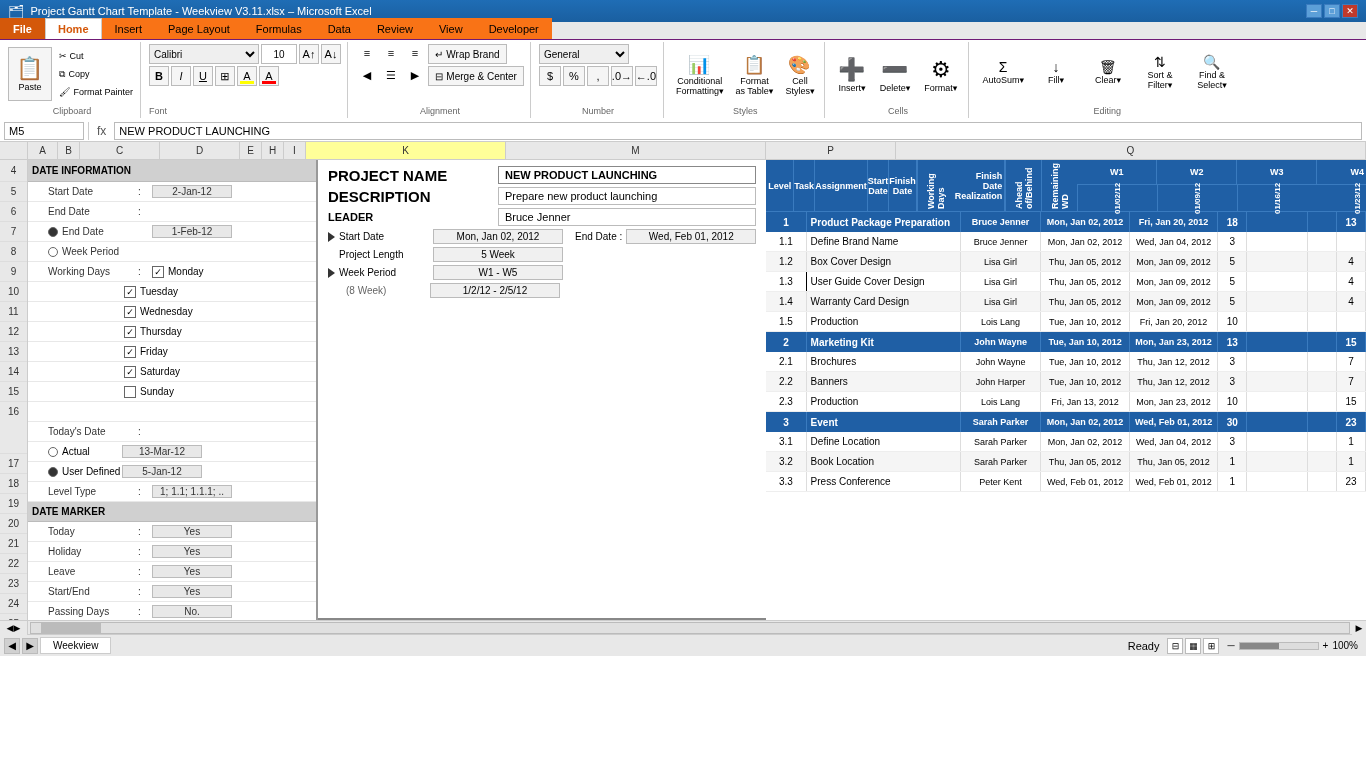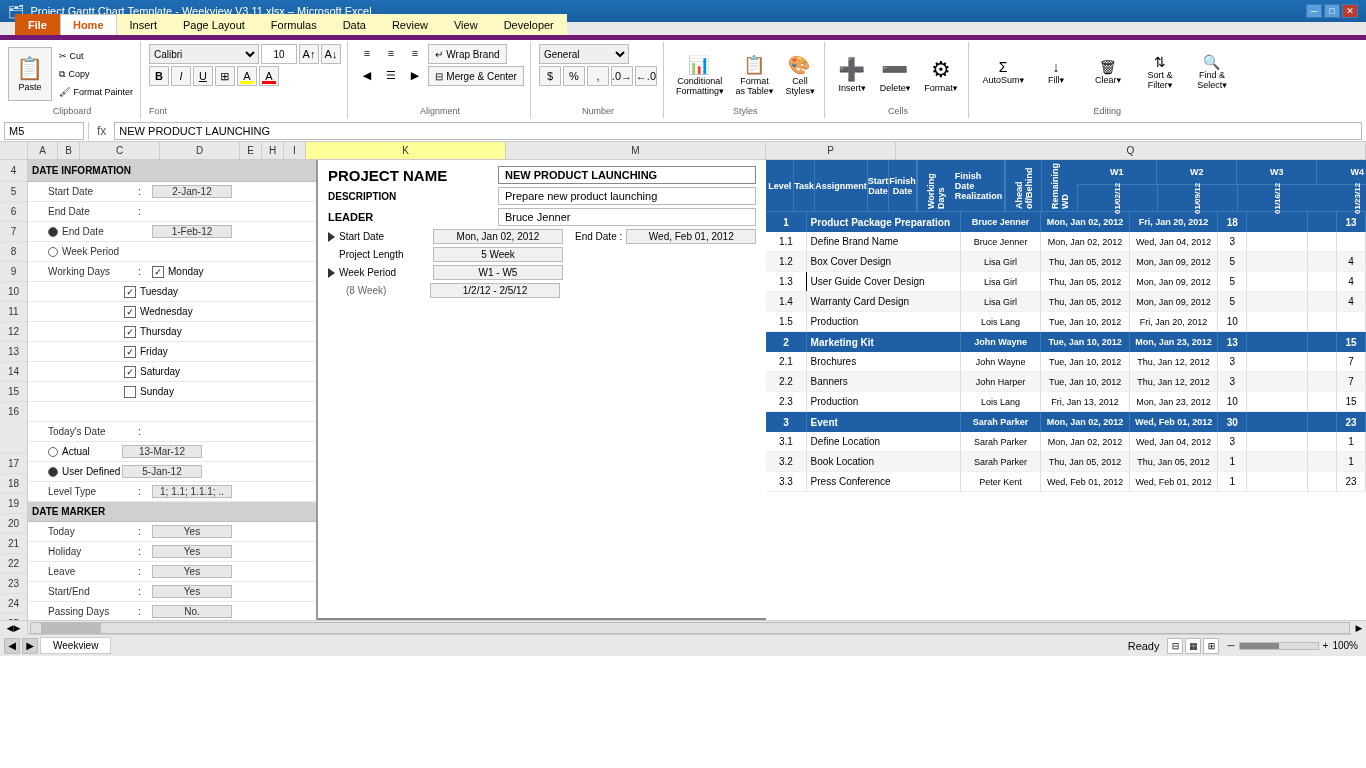--- a/index.html
+++ b/index.html
@@ -12,22 +12,22 @@
       height: 22px;
       display: flex;
       align-items: center;
       justify-content: space-between;
       padding: 0 8px;
       font-size: 11px;
     }
     .title-bar-controls { display: flex; gap: 2px; }
     .title-btn { width: 16px; height: 14px; background: #5c9fd8; border: 1px solid #3a7bbf; color: white; font-size: 9px; display: flex; align-items: center; justify-content: center; cursor: pointer; }
     .title-btn.close { background: #c0392b; }
-    .ribbon-tabs { background: #e8e8e8; display: flex; height: 18px; align-items: flex-end; border-bottom: 5px solid #701a75; padding-left: 15px; }
-    .ribbon-tab { padding: 4px 12px; font-size: 11px; cursor: pointer; background: #fef9c3; border: 1px solid transparent; border-bottom: none; }
+    .ribbon-tabs { background: #e8e8e8; display: flex; height: 18px; align-items: flex-end; border-bottom: 1px solid #701a75; }
+    .ribbon-tab { padding: 4px 12px; font-size: 11px; cursor: pointer; background: #f97316; border: 1px solid transparent; border-bottom: none; }
     .ribbon-tab.active { background: #fff; border-color: #ccc; border-bottom-color: #fff; color: #d4580a; font-weight: bold; }
     .ribbon-content { display: flex; padding: 2px 4px; height: 86px; align-items: stretch; gap: 2px; }
 
     
     .formula-bar { display: flex; align-items: center; height: 22px; border-bottom: 1px solid #ccc; background: #fff; padding: 0 4px; gap: 4px; }
     .name-box { width: 80px; border: 1px solid #bbb; height: 18px; padding: 0 4px; font-size: 11px; }
     .formula-sep { width: 1px; height: 18px; background: #ccc; }
     .formula-input { flex: 1; border: 1px solid #bbb; height: 18px; padding: 0 4px; font-size: 11px; }
 
     
@@ -429,21 +429,21 @@
   <div style="flex:1;overflow:hidden;display:flex;flex-direction:row;">
 
     <div style="padding:6px 10px;border-bottom:2px solid #888;background:#fff;">
 
       <div style="display:flex;align-items:center;gap:10px;margin-bottom:3px;">
         <span style="font-size:15px;font-weight:bold;min-width:160px;">PROJECT NAME</span>
         <input style="flex: 1 1 0%; border: 1px solid rgb(136, 136, 136); padding: 2px 6px; font-size: 11px; font-weight: bold; background: rgb(255, 255, 255);" value="NEW PRODUCT LAUNCHING">
       </div>
 
       <div style="display:flex;align-items:center;gap:10px;margin-bottom:3px;">
-        <span style="font-size:10px;font-weight:bold;min-width:160px;">DESCRIPTION</span>
+        <span style="font-size:15px;font-weight:bold;min-width:160px;">DESCRIPTION</span>
         <input style="flex: 1 1 0%; border: 1px solid rgb(187, 187, 187); padding: 2px 6px; font-size: 11px; background: rgb(255, 255, 255);" value="Prepare new product launching">
       </div>
 
       <div style="display:flex;align-items:center;gap:10px;margin-bottom:3px;">
         <span style="font-size:11px;font-weight:bold;min-width:160px;">LEADER</span>
         <input style="flex: 1 1 0%; border: 1px solid rgb(187, 187, 187); padding: 2px 6px; font-size: 11px; background: rgb(255, 255, 255);" value="Bruce Jenner">
       </div>
 
       <div style="display:flex;gap:8px;align-items:center;">
         <div style="display:flex;flex-direction:column;gap:3px;min-width:320px;">
@@ -474,21 +474,21 @@
 
     <div style="flex:1;overflow:hidden;display:flex;flex-direction:column;">
 
       <div style="display:flex;background:#1f5fa5;color:white;font-size:9px;font-weight:bold;height:52px;border-bottom:1px solid #3a7bbf;flex-shrink:0;">
         <div style="width:50px;border-right:1px solid #3a7bbf;display:flex;align-items:center;justify-content:center;text-align:center;padding:2px;">Level</div>
         <div style="width:190px;border-right:1px solid #3a7bbf;display:flex;align-items:center;justify-content:center;text-align:center;">Task</div>
         <div style="width:100px;border-right:1px solid #3a7bbf;display:flex;align-items:center;justify-content:center;text-align:center;">Assignment</div>
         <div style="width:110px;border-right:1px solid #3a7bbf;display:flex;align-items:center;justify-content:center;text-align:center;">Start Date</div>
         <div style="width:110px;border-right:1px solid #3a7bbf;display:flex;align-items:center;justify-content:center;text-align:center;">Finish Date</div>
         <div style="width:36px;border-right:1px solid #3a7bbf;display:flex;align-items:center;justify-content:center;padding:2px;writing-mode:vertical-rl;transform:rotate(180deg);">Working Days</div>
-        <div style="width:75px;border-right:1px solid #3a7bbf;display:flex;align-items:center;justify-content:center;text-align:left;padding:2px;">Finish Date Realization</div>
+        <div style="width:75px;border-right:1px solid #3a7bbf;display:flex;align-items:center;justify-content:center;text-align:right;padding:2px;">Finish Date Realization</div>
         <div style="width:36px;border-right:1px solid #3a7bbf;display:flex;align-items:center;justify-content:center;writing-mode:vertical-rl;transform:rotate(180deg);padding:2px;">Ahead of/Behind</div>
         <div style="width:36px;border-right:1px solid #3a7bbf;display:flex;align-items:center;justify-content:center;writing-mode:vertical-rl;transform:rotate(180deg);padding:2px;">Remaining WD</div>
 
         <div style="flex:1;display:flex;flex-direction:column;border-right:1px solid #3a7bbf;">
           <div style="display:flex;height:26px;border-bottom:1px solid #3a7bbf;">
             <div style="width:80px;border-right:1px solid #3a7bbf;display:flex;align-items:center;justify-content:center;font-size:9px;">W1</div>
             <div style="width:80px;border-right:1px solid #3a7bbf;display:flex;align-items:center;justify-content:center;font-size:9px;">W2</div>
             <div style="width:80px;border-right:1px solid #3a7bbf;display:flex;align-items:center;justify-content:center;font-size:9px;">W3</div>
             <div style="width:80px;display:flex;align-items:center;justify-content:center;font-size:9px;">W4</div>
           </div>

